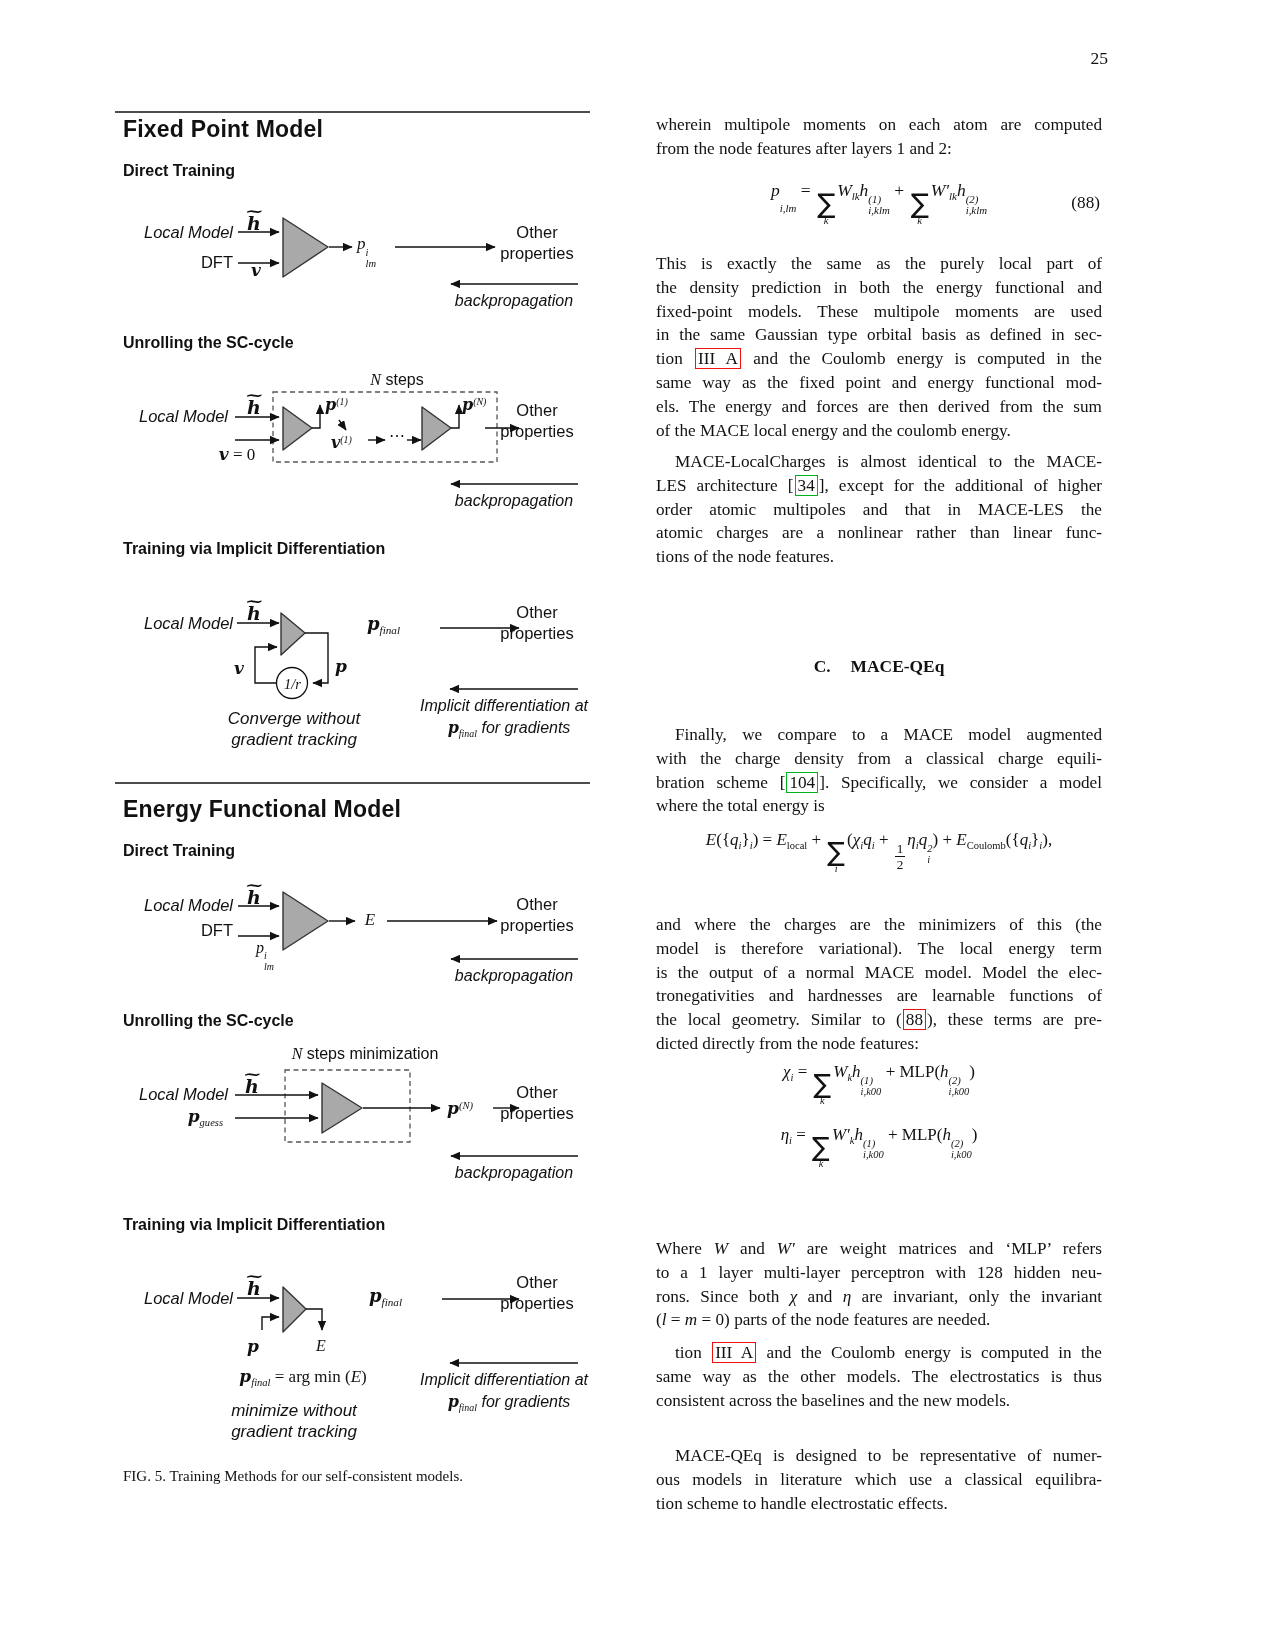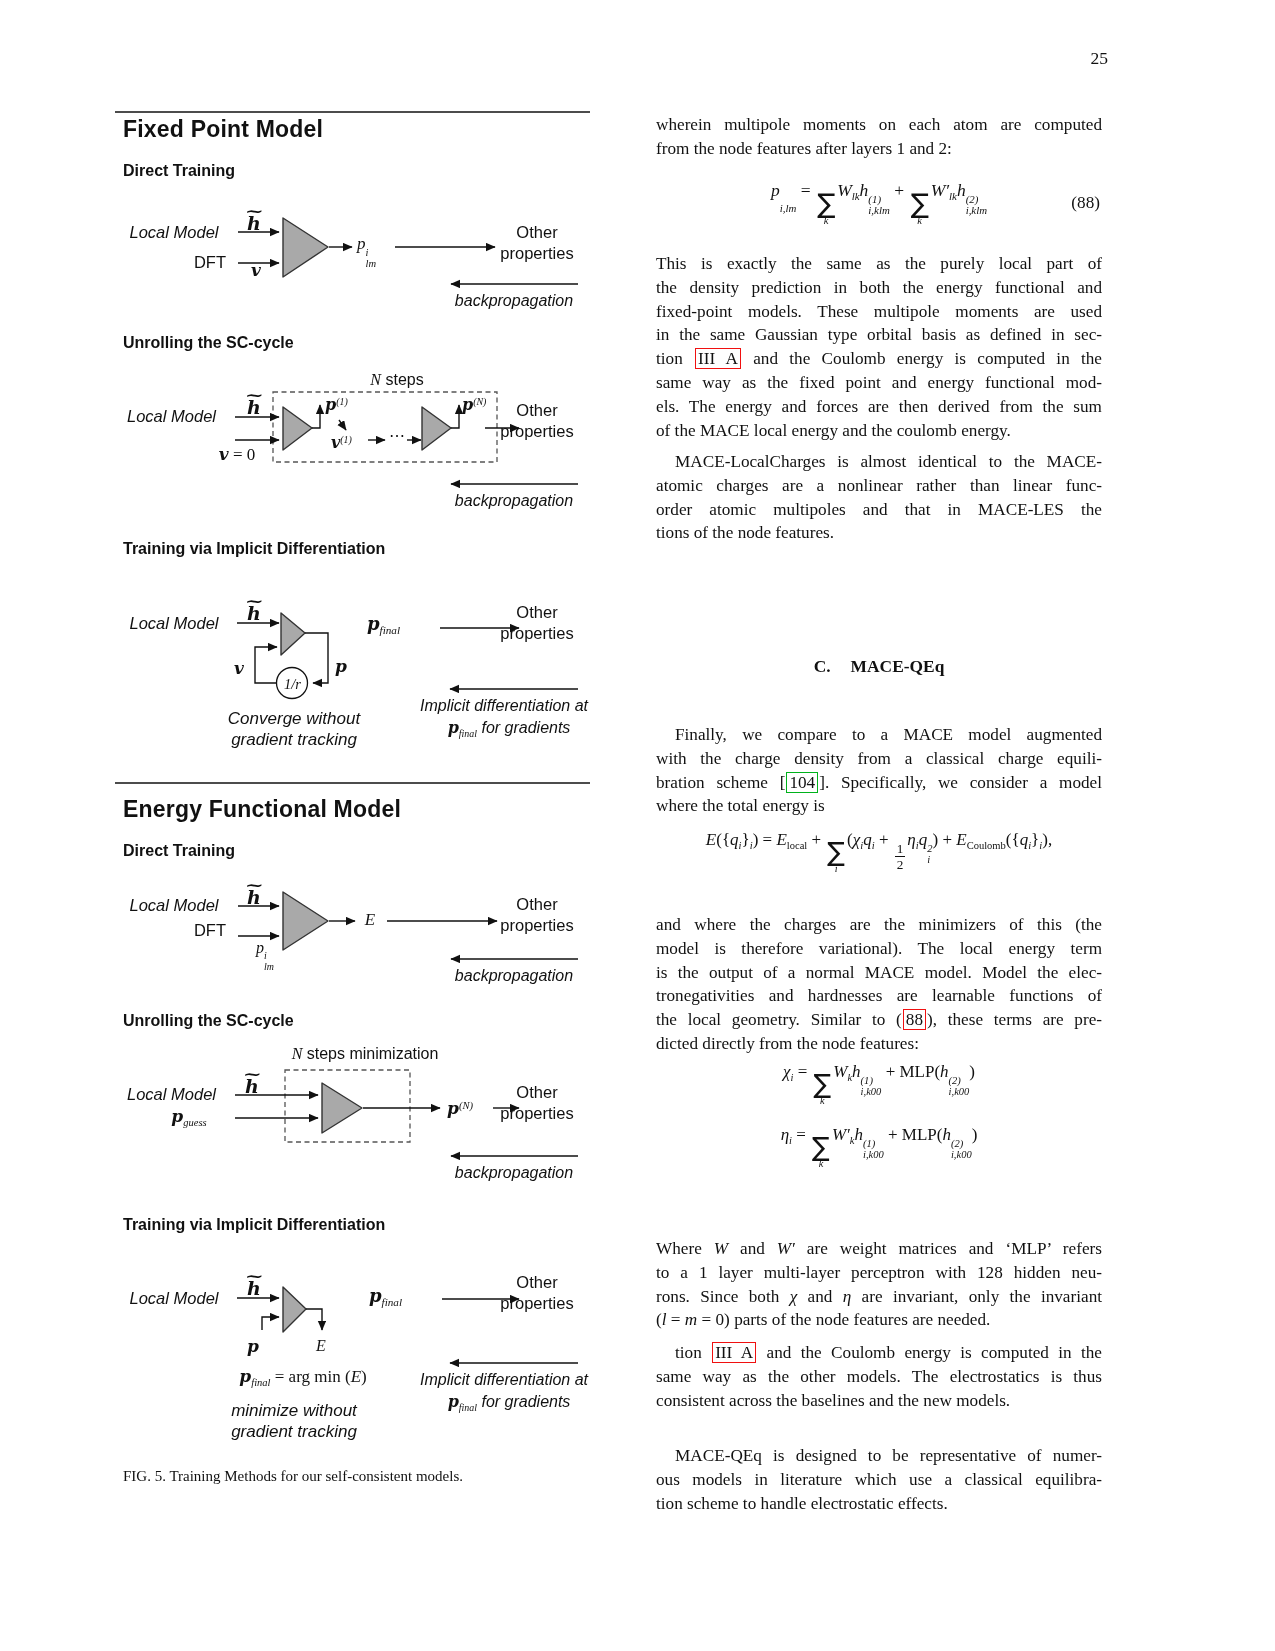--- a/index.html
+++ b/index.html
@@ -44,21 +44,21 @@
   
   #figure{position:absolute;left:115px;top:100px;width:475px;height:1420px;}
   #figsvg{position:absolute;left:0;top:0;}
   .flab{position:absolute;}
   .ft{font-family:"Liberation Sans",sans-serif;font-weight:bold;font-size:23px;letter-spacing:0.2px;}
   .fsh{font-family:"Liberation Sans",sans-serif;font-weight:bold;font-size:16px;}
   .fl{font-family:"Liberation Sans",sans-serif;font-size:16.5px;line-height:21px;}
   .fli{font-family:"Liberation Sans",sans-serif;font-style:italic;font-size:16.5px;line-height:21px;}
   .fm{font-family:"Liberation Serif",serif;font-size:17px;line-height:20px;}
   .prel{white-space:pre-line;}
-  .tr{text-align:center;} .tc{text-align:center;}
+  .tr{text-align:right;} .tc{text-align:center;}
   .cap{font-family:"Liberation Serif",serif;font-size:15px;white-space:nowrap;}
 </style>
 </head>
 <body>
 
 <div id="page">
 
   <div id="pagenum">25</div>
 
   <div id="figure">
@@ -259,22 +259,23 @@
         <div class="pline"><span>the density prediction in both the energy functional and</span></div>
         <div class="pline"><span>fixed-point models.  These multipole moments are used</span></div>
         <div class="pline"><span>in the same Gaussian type orbital basis as defined in sec-</span></div>
         <div class="pline"><span>tion </span><span class="rbox">III A</span><span> and the Coulomb energy is computed in the</span></div>
         <div class="pline"><span>same way as the fixed point and energy functional mod-</span></div>
         <div class="pline"><span>els.  The energy and forces are then derived from the sum</span></div>
         <div class="pline plast"><span>of the MACE local energy and the coulomb energy.</span></div>
       </div>
     <div class="para indent" style="top:442px;">
         <div class="pline"><span>MACE-LocalCharges is almost identical to the MACE-</span></div>
+        <div class="pline"><span>LES architecture [</span><span class="gbox">34</span><span>], except for the additional of higher</span></div>
+        <div class="pline"><span>order atomic multipoles and that in MACE-LES the</span></div>
         <div class="pline"><span>atomic charges are a nonlinear rather than linear func-</span></div>
-        <div class="pline"><span>order atomic multipoles and that in MACE-LES the</span></div>
         <div class="pline plast"><span>tions of the node features.</span></div>
       </div>
 
     <div class="sechead" style="top:648px;">
       <span>C.</span><span class="gap"></span><span>MACE-QEq</span>
     </div>
 
     <div class="para indent" style="top:715px;">
         <div class="pline"><span>Finally, we compare to a MACE model augmented</span></div>
         <div class="pline"><span>with the charge density from a classical charge equili-</span></div>

